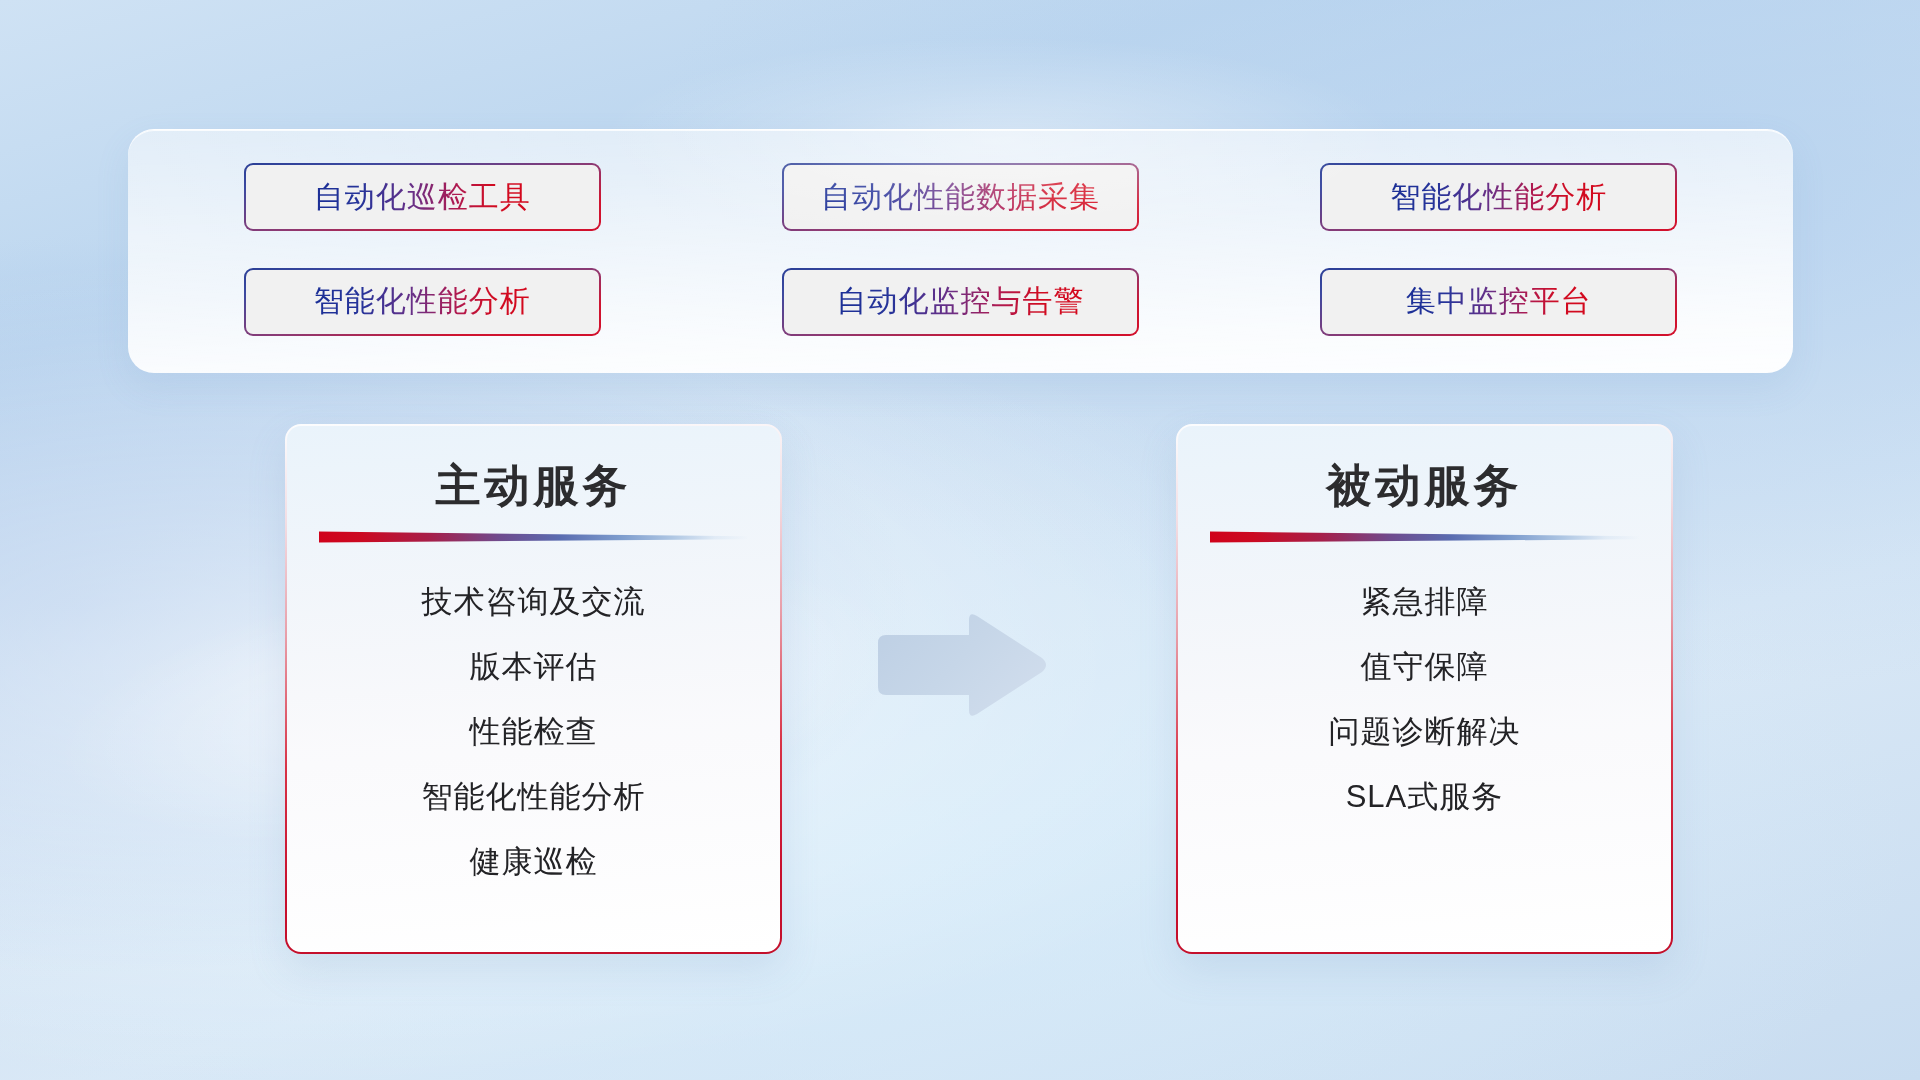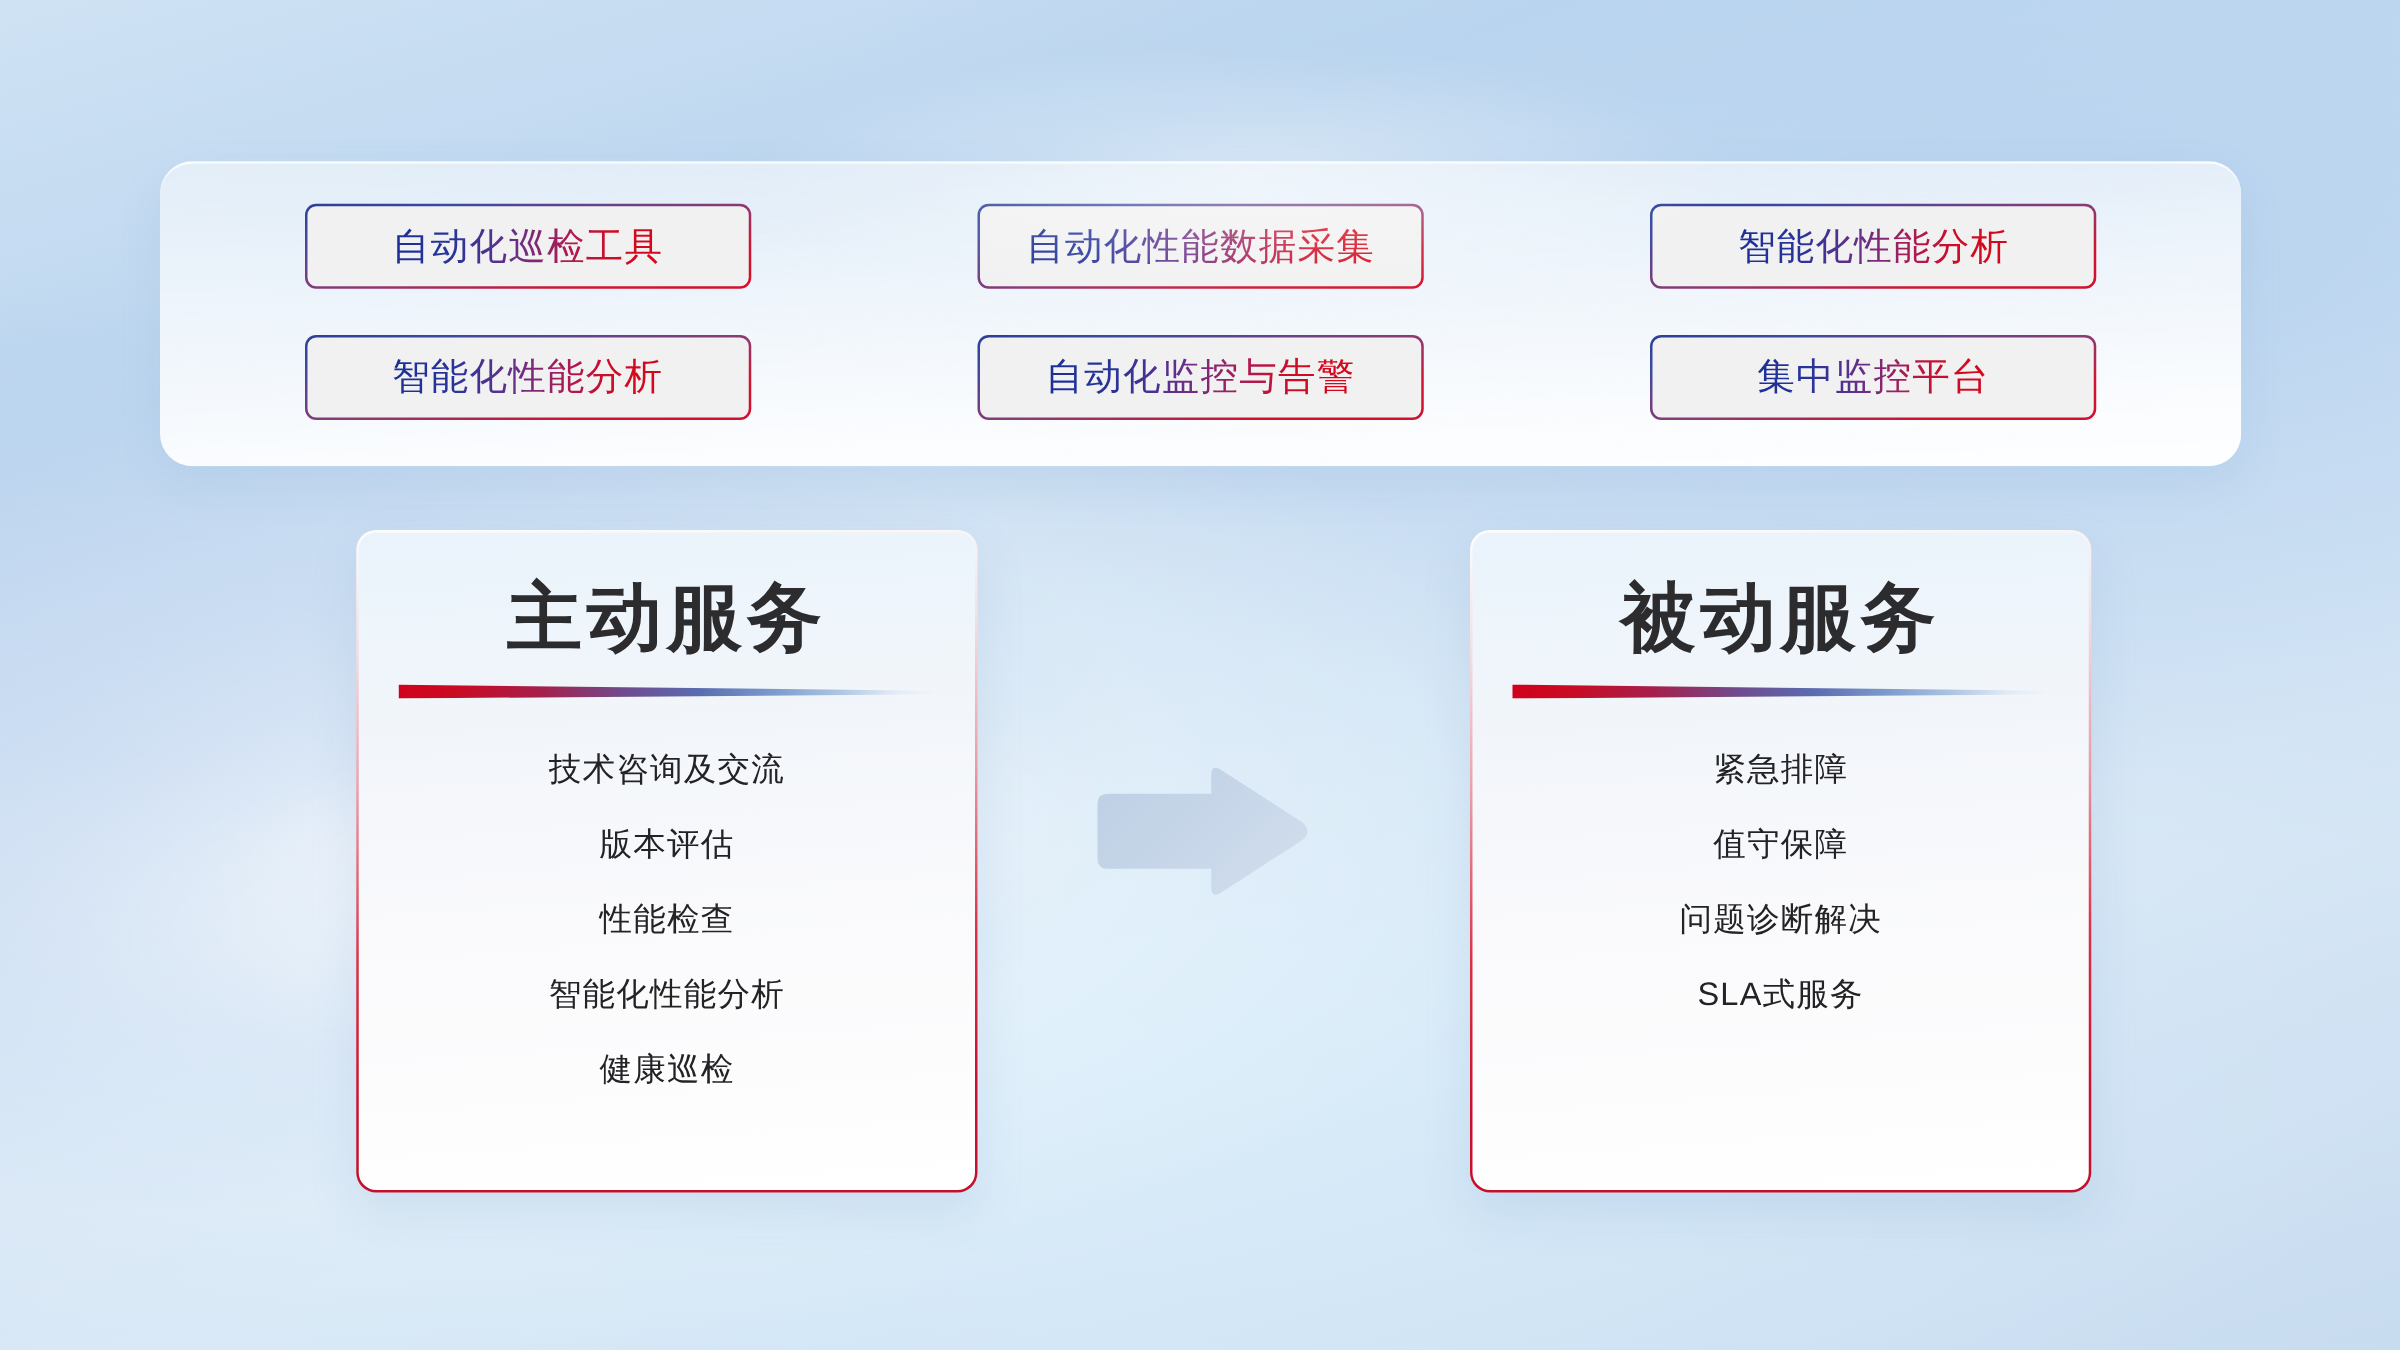--- a/index.html
+++ b/index.html
@@ -109,21 +109,21 @@
         rgba(233,243,251,.96) 0%,
         rgba(241,247,252,.97) 26%,
         rgba(250,252,254,.99) 58%,
         #ffffff 100%);
     display:flex;flex-direction:column;align-items:center;
     padding-top:36px;
     overflow:hidden;
   }
 
   .card-title{
-    font-size:60px;
+    font-size:45px;
     font-weight:700;
     letter-spacing:4px;
     color:#2c2c2e;
     line-height:1.08;
   }
 
   
   .divider{
     position:relative;
     width:430px; height:12px;
@@ -140,21 +140,21 @@
     clip-path:polygon(0 8%, 100% 48%, 100% 72%, 0 100%);
   }
 
   .card-list{
     list-style:none;
     margin-top:26px;
     width:100%;
     display:flex;flex-direction:column;align-items:center;
   }
   .card-list li{
-    font-size:26px;
+    font-size:31px;
     color:#232326;
     letter-spacing:1px;
     line-height:1;
     padding:17px 0;
     white-space:nowrap;
   }
 
   
   .arrow{
     position:absolute;

